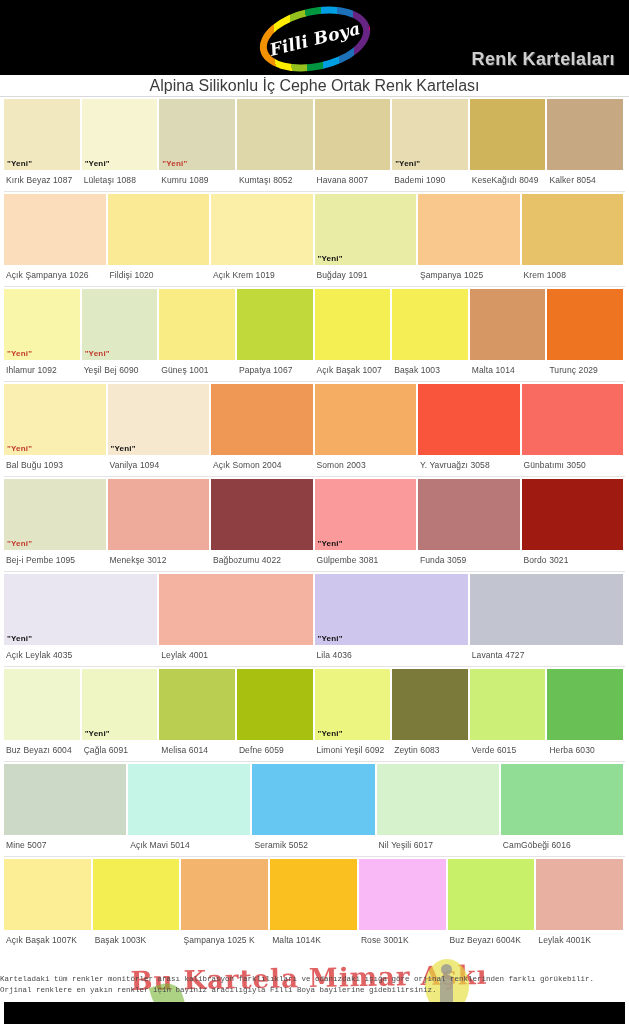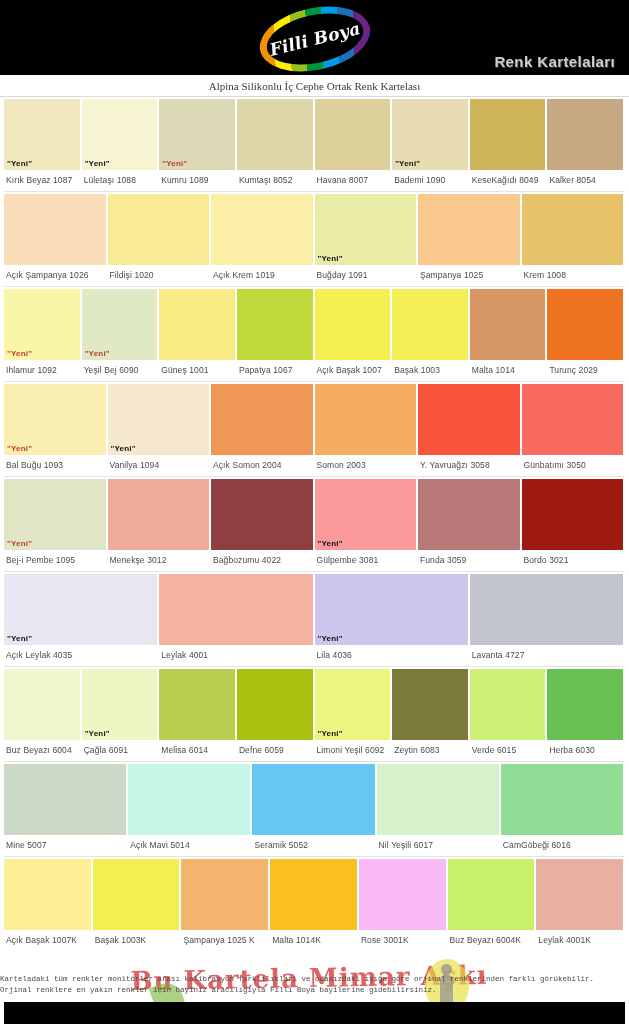--- a/index.html
+++ b/index.html
@@ -80,39 +80,38 @@
     font-size: 17px;
     letter-spacing: 0.2px;
     transform: rotate(-2deg);
     white-space: nowrap;
   }
   .header-title {
     position: absolute;
     right: 14px;
     bottom: 4px;
     color: #cfcfcf;
-    font-size: 15px;
+    font-size: 18px;
     font-weight: bold;
     letter-spacing: 0.4px;
     text-shadow: 1px 1px 0 #3a3a3a;
   }
 
   
   .subtitle-bar {
     height: 22px;
     display: flex;
     align-items: center;
     justify-content: center;
     background: #ffffff;
     border-bottom: 1px solid #d9d9d9;
   }
   .subtitle-bar span {
-    font-size: 11px;
+    font-size: 16px;
     color: #3b3b3b;
-    font-family: Liberation Serif, serif;
   }
 
   
   .chart {
     position: relative;
     padding: 0 4px;
   }
   .row {
     display: flex;
     width: 100%;

